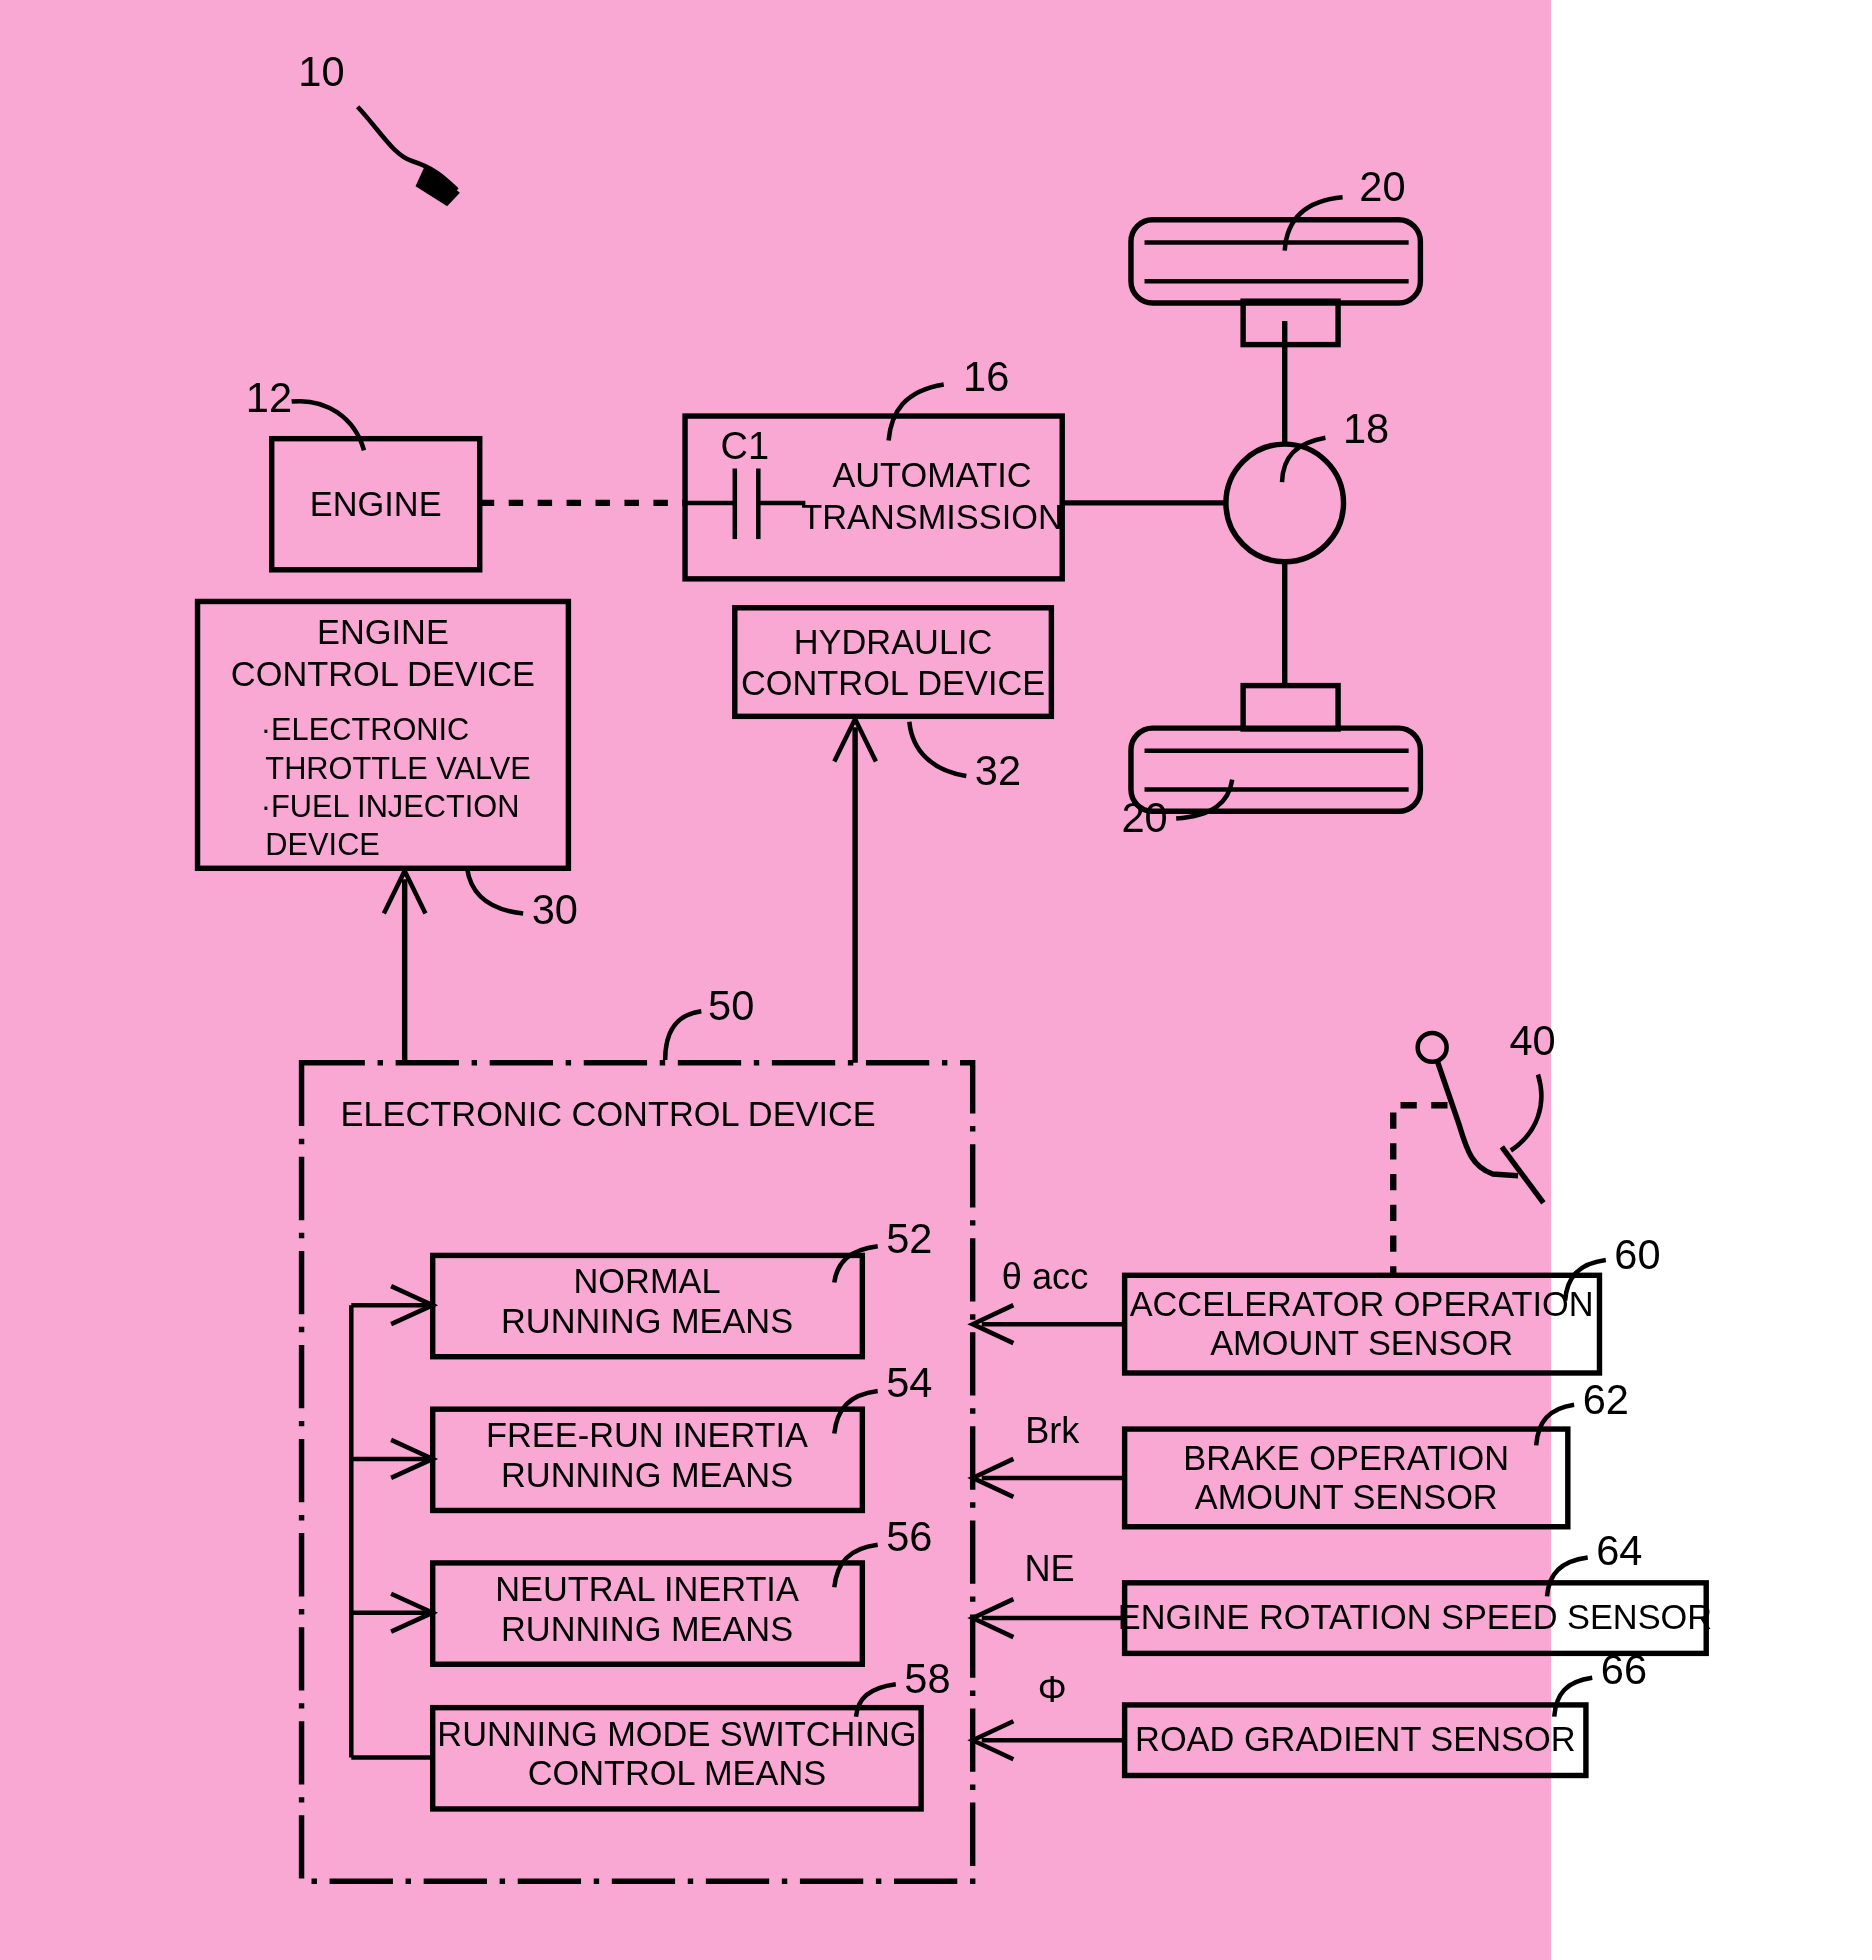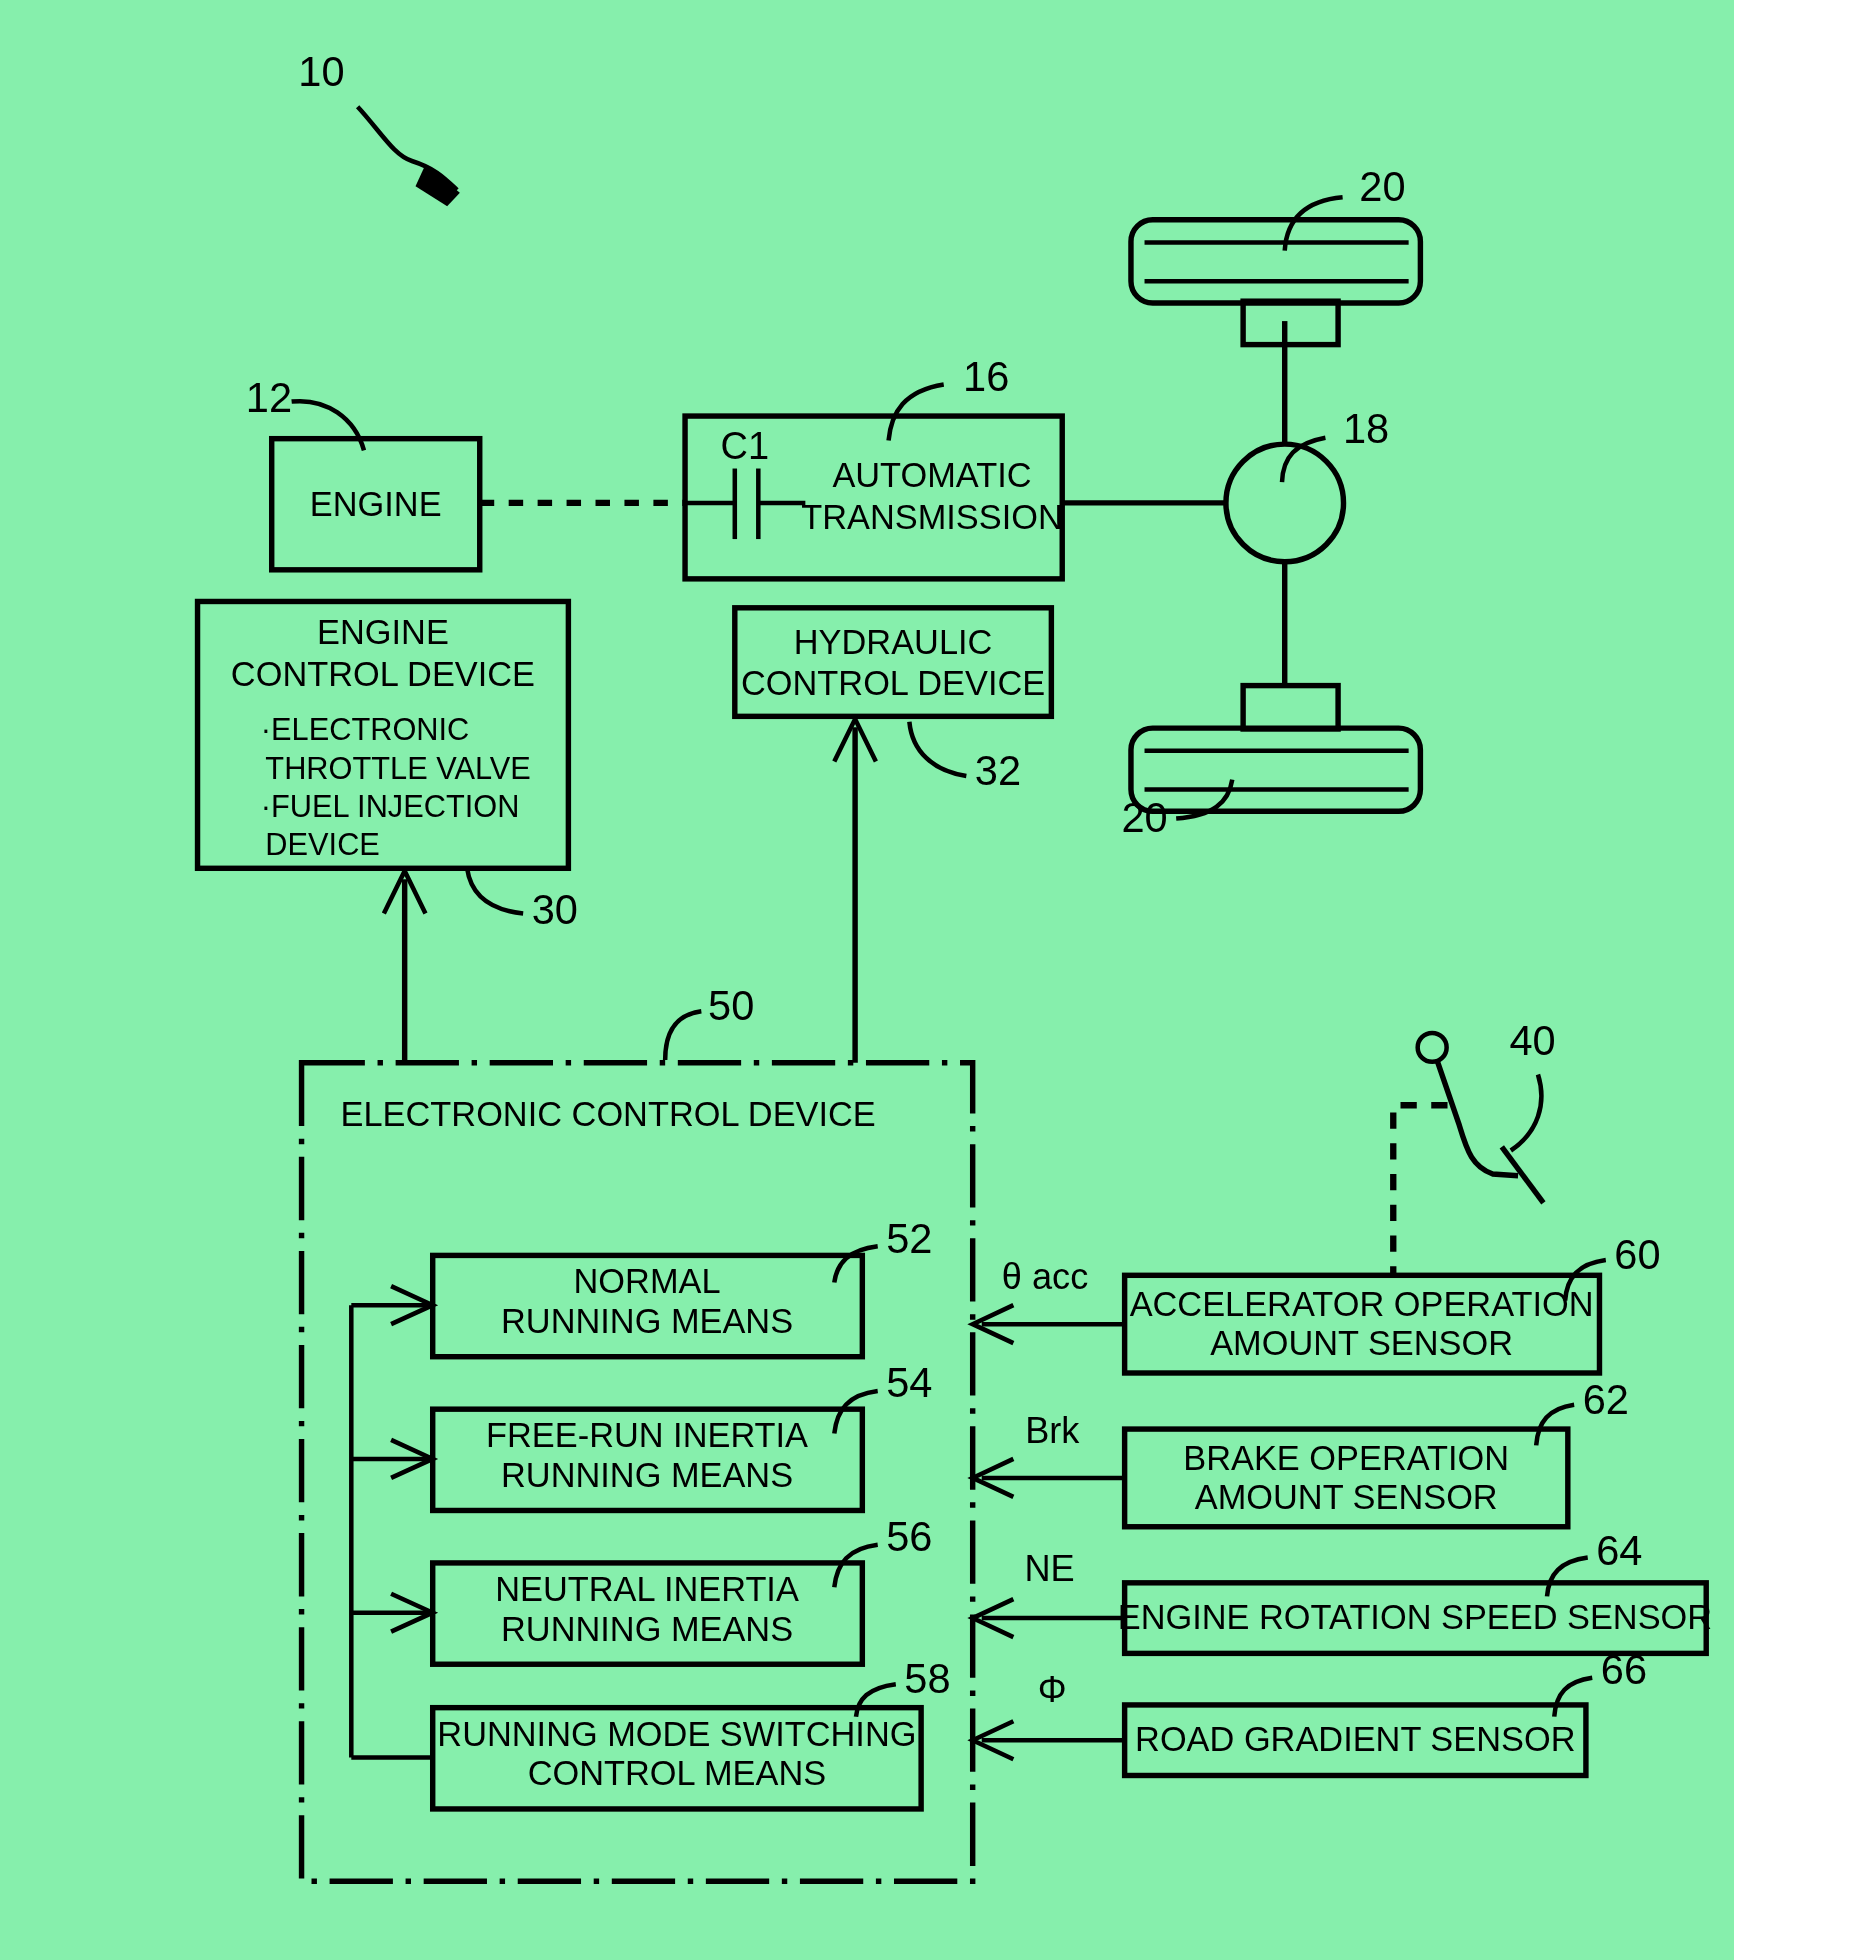--- a/index.html
+++ b/index.html
@@ -1,17 +1,17 @@
 <!DOCTYPE html>
 <html style="font-size:14.5px"><head>
 <meta charset="utf-8">
 <style>
   html,body{margin:0;padding:0;background:#ffffff;}
   body{width:1873px;height:1960px;font-family:"Liberation Sans",sans-serif;}
-  #figure{position:relative;width:1734px;height:1960px;background:#86efac;}
+  #figure{position:relative;width:1551px;height:1960px;background:#f9a8d4;}
   svg{display:block;}
   .bx{fill:none;stroke:#000;stroke-width:6;}
   .bx-thin{fill:none;stroke:#000;stroke-width:5;}
   .ln{stroke:#000;stroke-width:6;fill:none;}
   .ln-thin{stroke:#000;stroke-width:5;fill:none;}
   .lead{stroke:#000;stroke-width:5;fill:none;}
   .dashed{stroke:#000;stroke-width:7;fill:none;stroke-dasharray:16 16;}
   .dashdot{fill:none;stroke:#000;stroke-width:6;stroke-dasharray:70 14 6 14;}
   .pedaldash{stroke:#000;stroke-width:7;fill:none;stroke-dasharray:18 16;}
   text{font-family:"Liberation Sans",sans-serif;fill:#000;}

